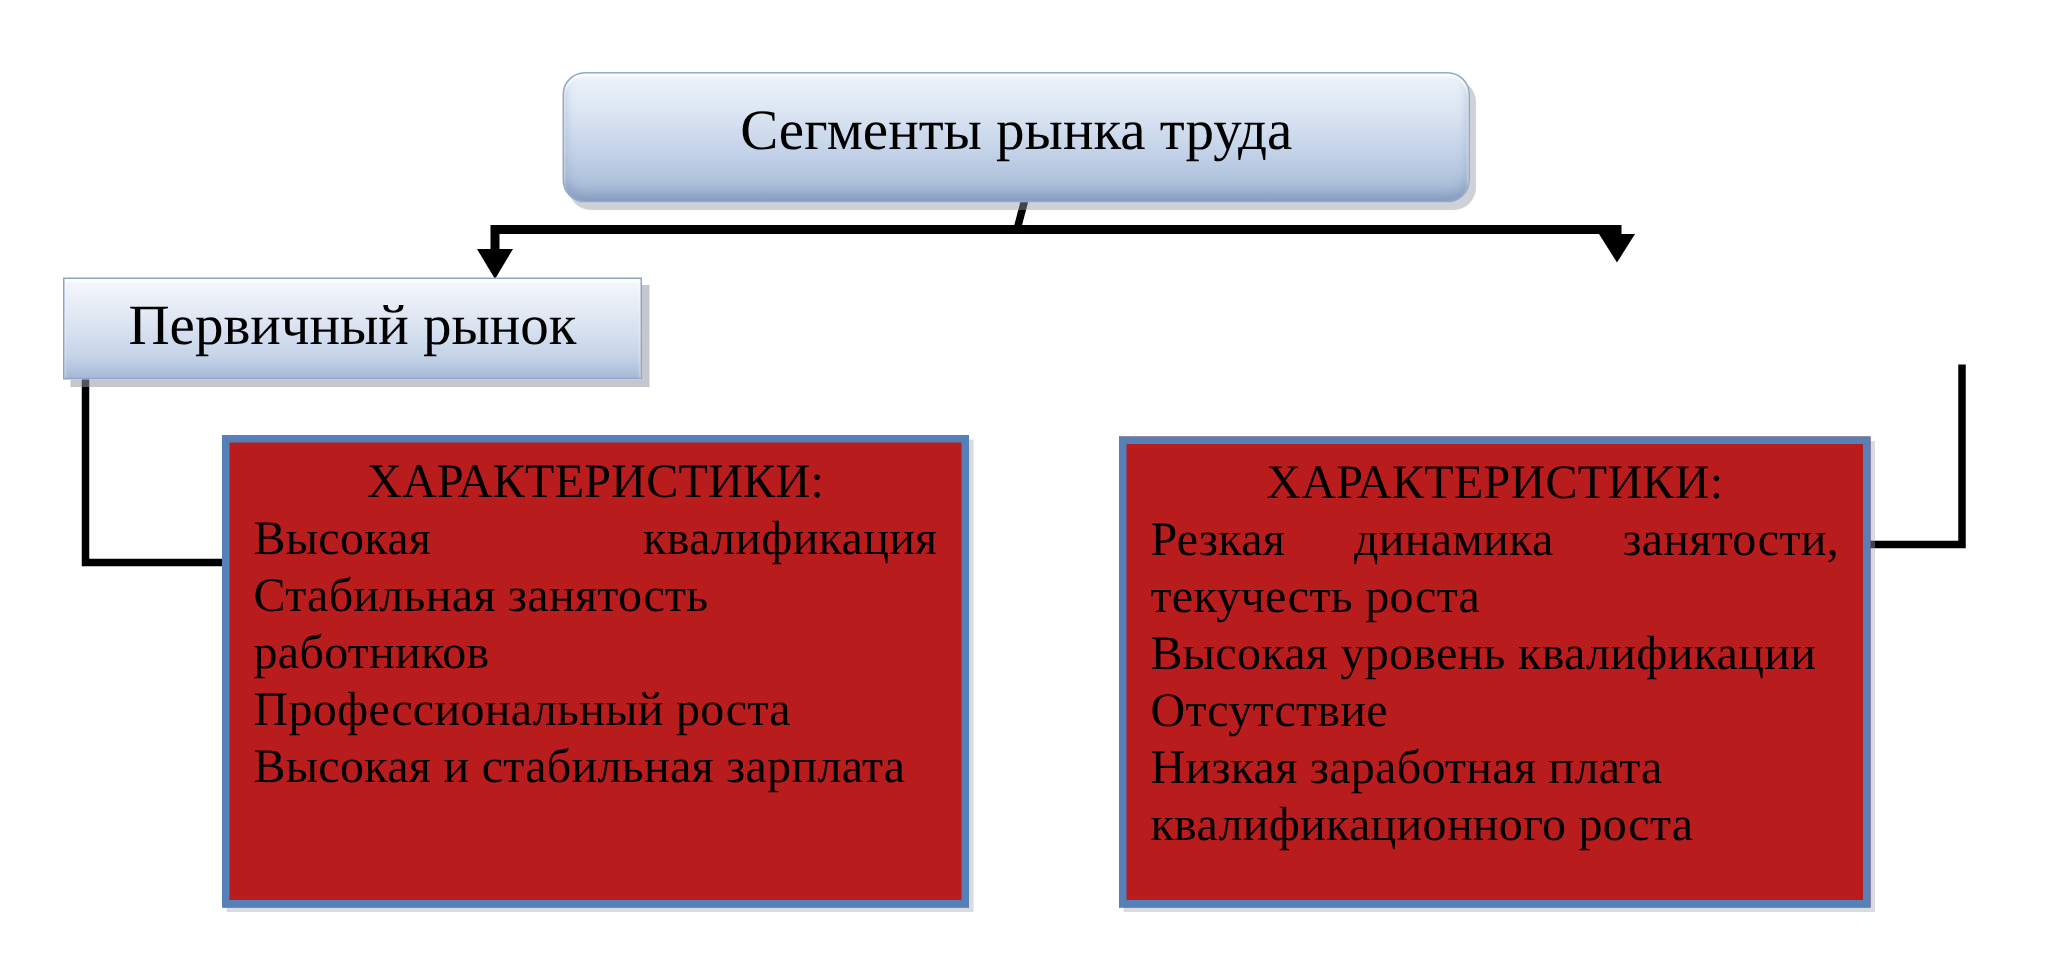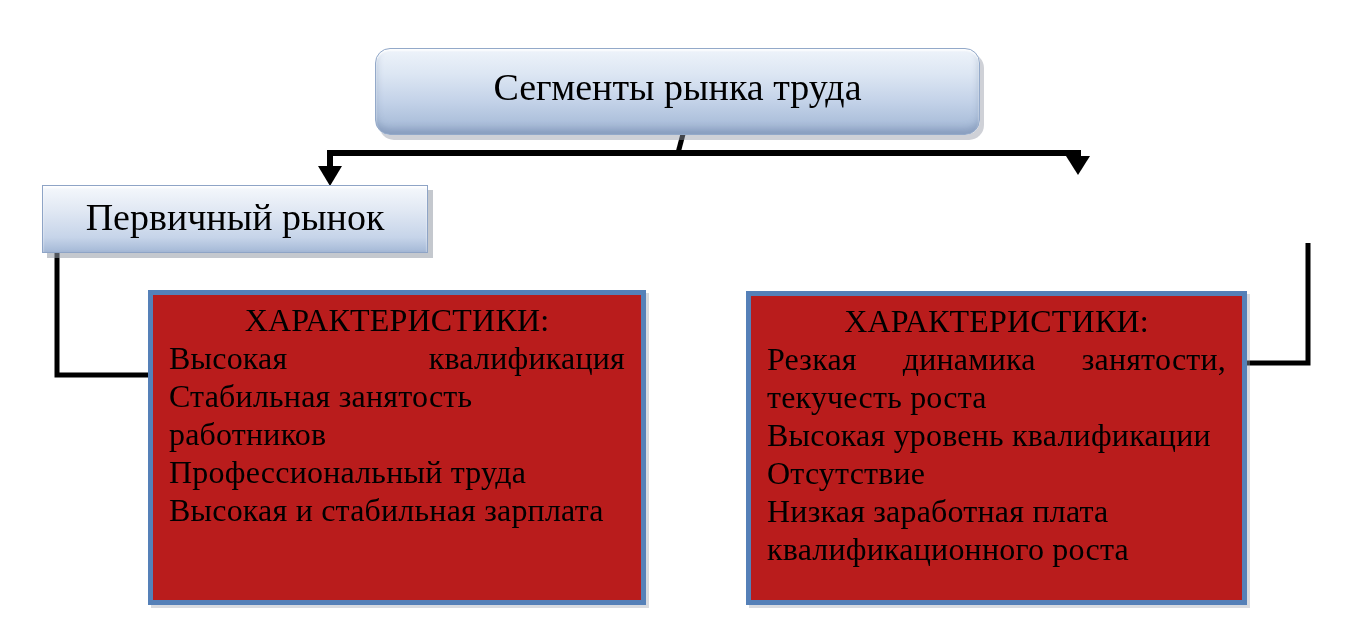--- a/index.html
+++ b/index.html
@@ -102,21 +102,21 @@
   <div class="branch-node primary">
     <span class="node-label">Первичный рынок</span>
   </div>
 
 
   <div class="panel primary">
     <div class="line center">ХАРАКТЕРИСТИКИ:</div>
     <div class="line spread">Высокая квалификация</div>
     <div class="line">Стабильная занятость</div>
     <div class="line">работников</div>
-    <div class="line">Профессиональный труда</div>
+    <div class="line">Профессиональный роста</div>
     <div class="line">Высокая и стабильная зарплата</div>
   </div>
 
   <div class="panel secondary">
     <div class="line center">ХАРАКТЕРИСТИКИ:</div>
     <div class="line spread">Резкая динамика занятости,</div>
     <div class="line">текучесть роста</div>
     <div class="line">Высокая уровень квалификации</div>
     <div class="line">Отсутствие</div>
     <div class="line">Низкая заработная плата</div>

